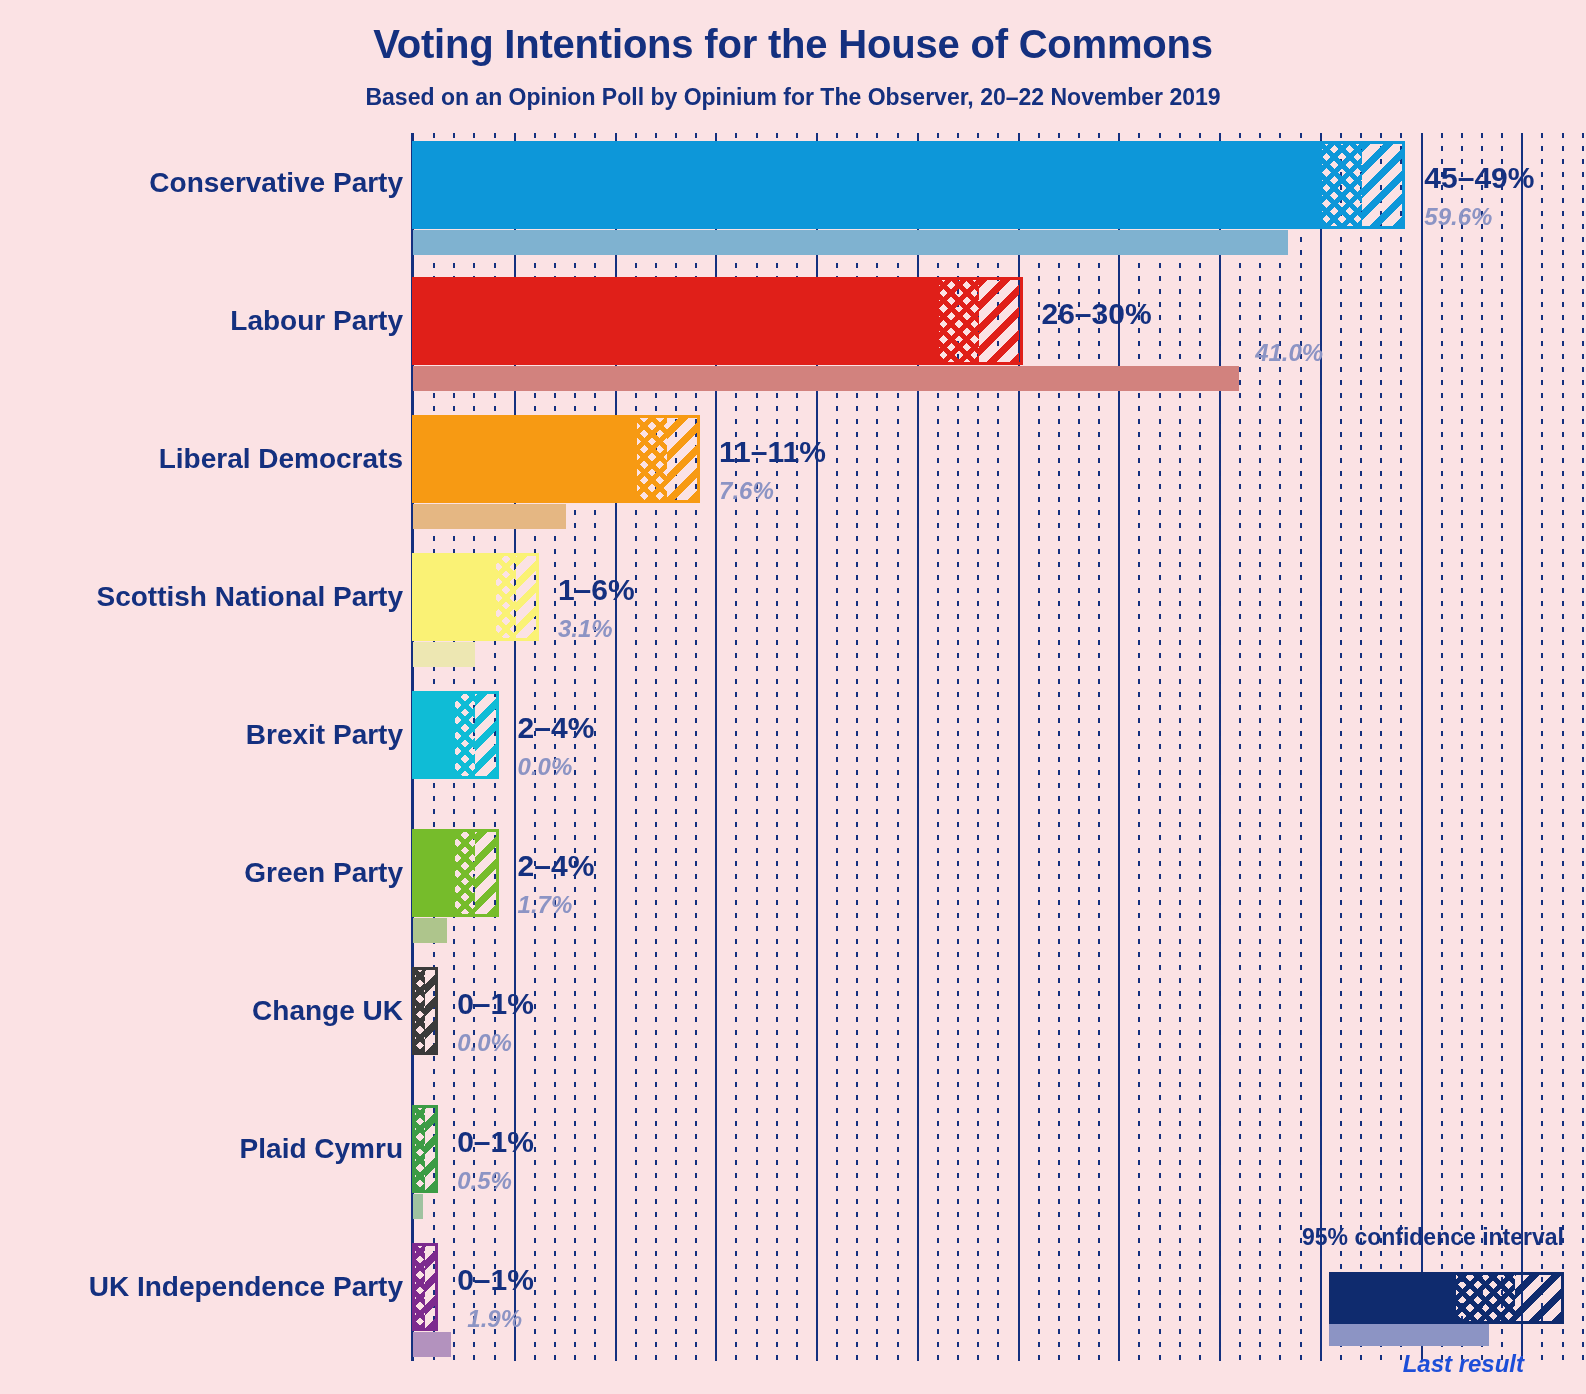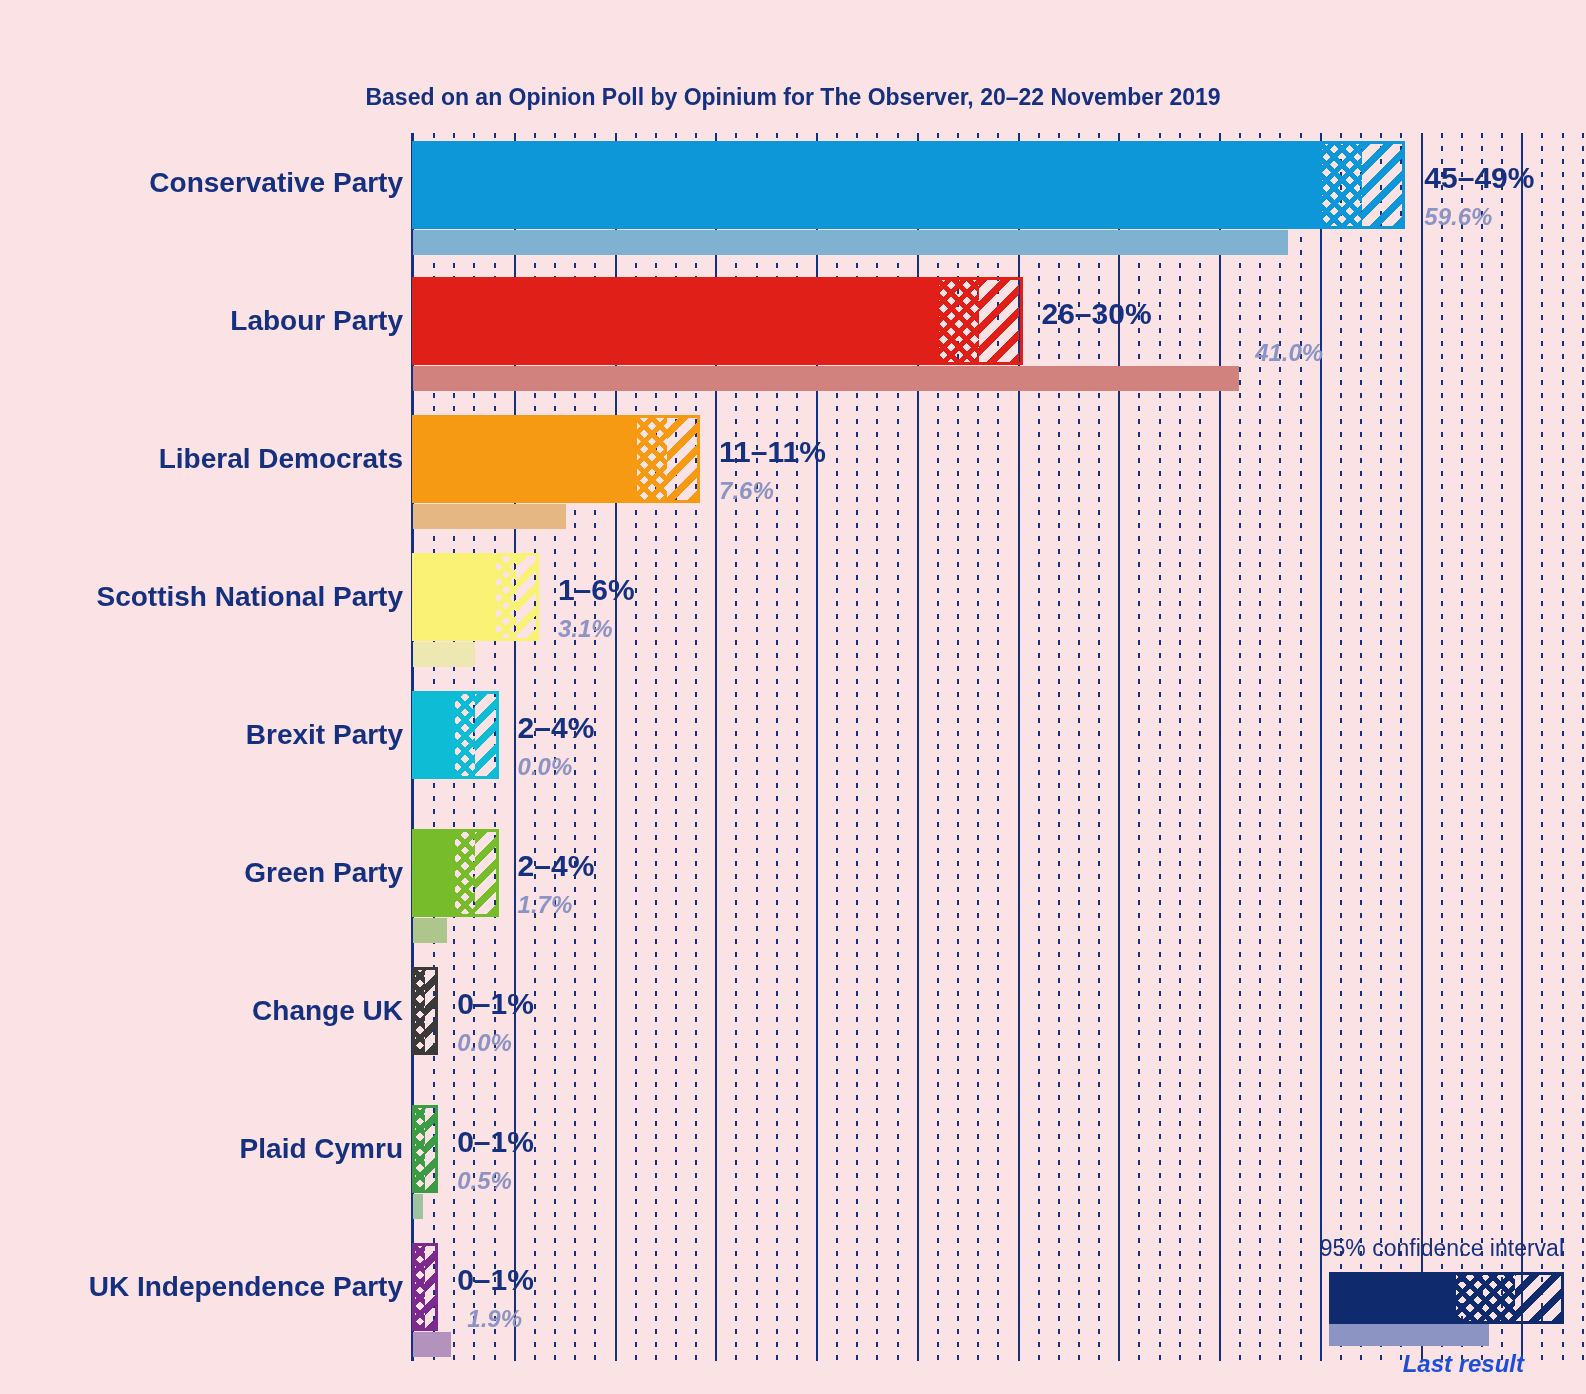--- a/index.html
+++ b/index.html
@@ -79,42 +79,43 @@
     position:absolute;
     right:1183px;           
     text-align:right;
     font-size:28px;font-weight:bold;color:#14307F;
     white-space:nowrap;
   }
 
   
   .legend{position:absolute;right:22px;bottom:16px;width:330px;text-align:right;}
   .legend-title{
-    font-size:23px;font-weight:normal;color:#14307F;line-height:1.22;
-    margin-bottom:10px;
+    font-size:23px;font-weight:bold;color:#14307F;line-height:1.22;
+    margin-bottom:21px;
   }
   .legend-bar{
     position:relative;height:52px;width:235px;margin-left:auto;
     display:flex;box-sizing:border-box;
     border:3px solid #0F2B6E;
   }
   .legend-last{
     height:22px;width:160px;background:#8C94C4;margin-left:auto;
     margin-right:75px;
   }
   .legend-lastlabel{
     font-size:24px;font-weight:bold;font-style:italic;color:#1d4ed8;
     margin-top:4px;margin-right:40px;
   }
 </style>
 </head>
 <body>
 
 <div id="chart-root">
 
+  <div class="title">Voting Intentions for the House of Commons</div>
   <div class="subtitle">Based on an Opinion Poll by Opinium for The Observer, 20–22 November 2019</div>
 
   <div class="plot">
     <div class="gridlayer" id="gridlayer">
         <div class="gl minor" style="left: 20.15px;"></div>
         <div class="gl minor" style="left: 40.3px;"></div>
         <div class="gl minor" style="left: 60.45px;"></div>
         <div class="gl minor" style="left: 80.6px;"></div>
         <div class="gl major" style="left: 100.75px;"></div>
         <div class="gl minor" style="left: 120.9px;"></div>

